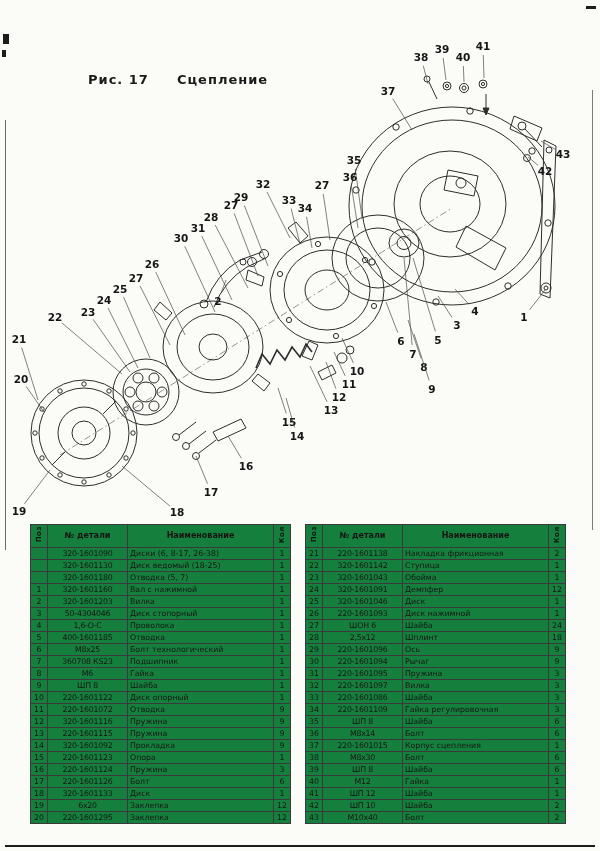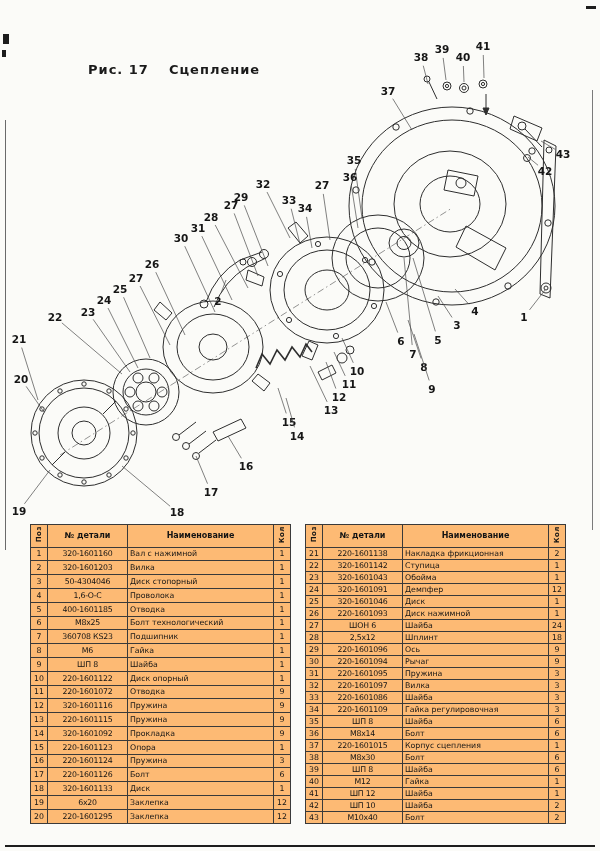--- a/index.html
+++ b/index.html
@@ -3,37 +3,37 @@
 <meta charset="utf-8">
 <style>
   * { margin:0; padding:0; box-sizing:border-box; }
   html,body { background:#9a9a9a; }
   body { font-family:"DejaVu Sans", sans-serif; }
   .page {
     position:relative; width:600px; height:851px; margin:0 auto;
     background:#fbfbf8; overflow:hidden; color:#1a1a1a;
   }
   .fig-title {
-    position:absolute; top:62px; left:88px;
+    position:absolute; top:72px; left:88px;
     font-weight:bold; font-size:13px; letter-spacing:1px;
-    display:flex; gap:20px; white-space:nowrap;text-align:right;
+    display:flex; gap:28px; white-space:nowrap;text-align:right;
   }
   svg.diagram { position:absolute; top:0; left:0; }
   svg .part-line { stroke:#2e2e2e; fill:none; stroke-width:1; }
   .callout {
     font-size:10.5px; font-weight:bold; fill:#161616;
     font-family:"DejaVu Sans", sans-serif;
   }
   .leader { stroke:#4a4a4a; stroke-width:0.7; }
   .axis { stroke:#666; stroke-width:0.7; stroke-dasharray:7 3 1.5 3; }
 
   .tables { position:absolute; top:524px; left:30px; display:flex; gap:14px; }
   table.parts-table {
     border-collapse:collapse; table-layout:fixed;
-    font-size:7.8px; background:#fdba74; color:#141414;
+    font-size:7.8px; background:#15803d; color:#141414;
   }
   table.parts-table th, table.parts-table td {
     border:1px solid #3a3a3a; overflow:hidden; white-space:nowrap;
   }
   table.parts-table th {
     font-size:8px; font-weight:bold; text-align:center;
     height:22px; padding:1px; line-height:1.05;
   }
   table.parts-table td { height:11.8px; padding:0 2px; line-height:11px; }
   td.c-pos, td.c-qty { text-align:center; }
@@ -297,20 +297,38 @@
       <thead>
         <tr>
           <th class="vert"><span>Поз</span></th>
           <th>№ детали</th>
           <th>Наименование</th>
           <th class="vert"><span>Кол</span></th>
         </tr>
       </thead>
       <tbody id="tbody-left">
           <tr>
+            <td class="c-pos"></td>
+            <td class="c-part">320-1601090</td>
+            <td class="c-name">Диски (6, 8-17, 26-38)</td>
+            <td class="c-qty">1</td>
+          </tr>
+          <tr>
+            <td class="c-pos"></td>
+            <td class="c-part">320-1601130</td>
+            <td class="c-name">Диск ведомый (18-25)</td>
+            <td class="c-qty">1</td>
+          </tr>
+          <tr>
+            <td class="c-pos"></td>
+            <td class="c-part">320-1601180</td>
+            <td class="c-name">Отводка (5, 7)</td>
+            <td class="c-qty">1</td>
+          </tr>
+          <tr>
             <td class="c-pos">1</td>
             <td class="c-part">320-1601160</td>
             <td class="c-name">Вал с нажимной</td>
             <td class="c-qty">1</td>
           </tr>
           <tr>
             <td class="c-pos">2</td>
             <td class="c-part">320-1601203</td>
             <td class="c-name">Вилка</td>
             <td class="c-qty">1</td>

